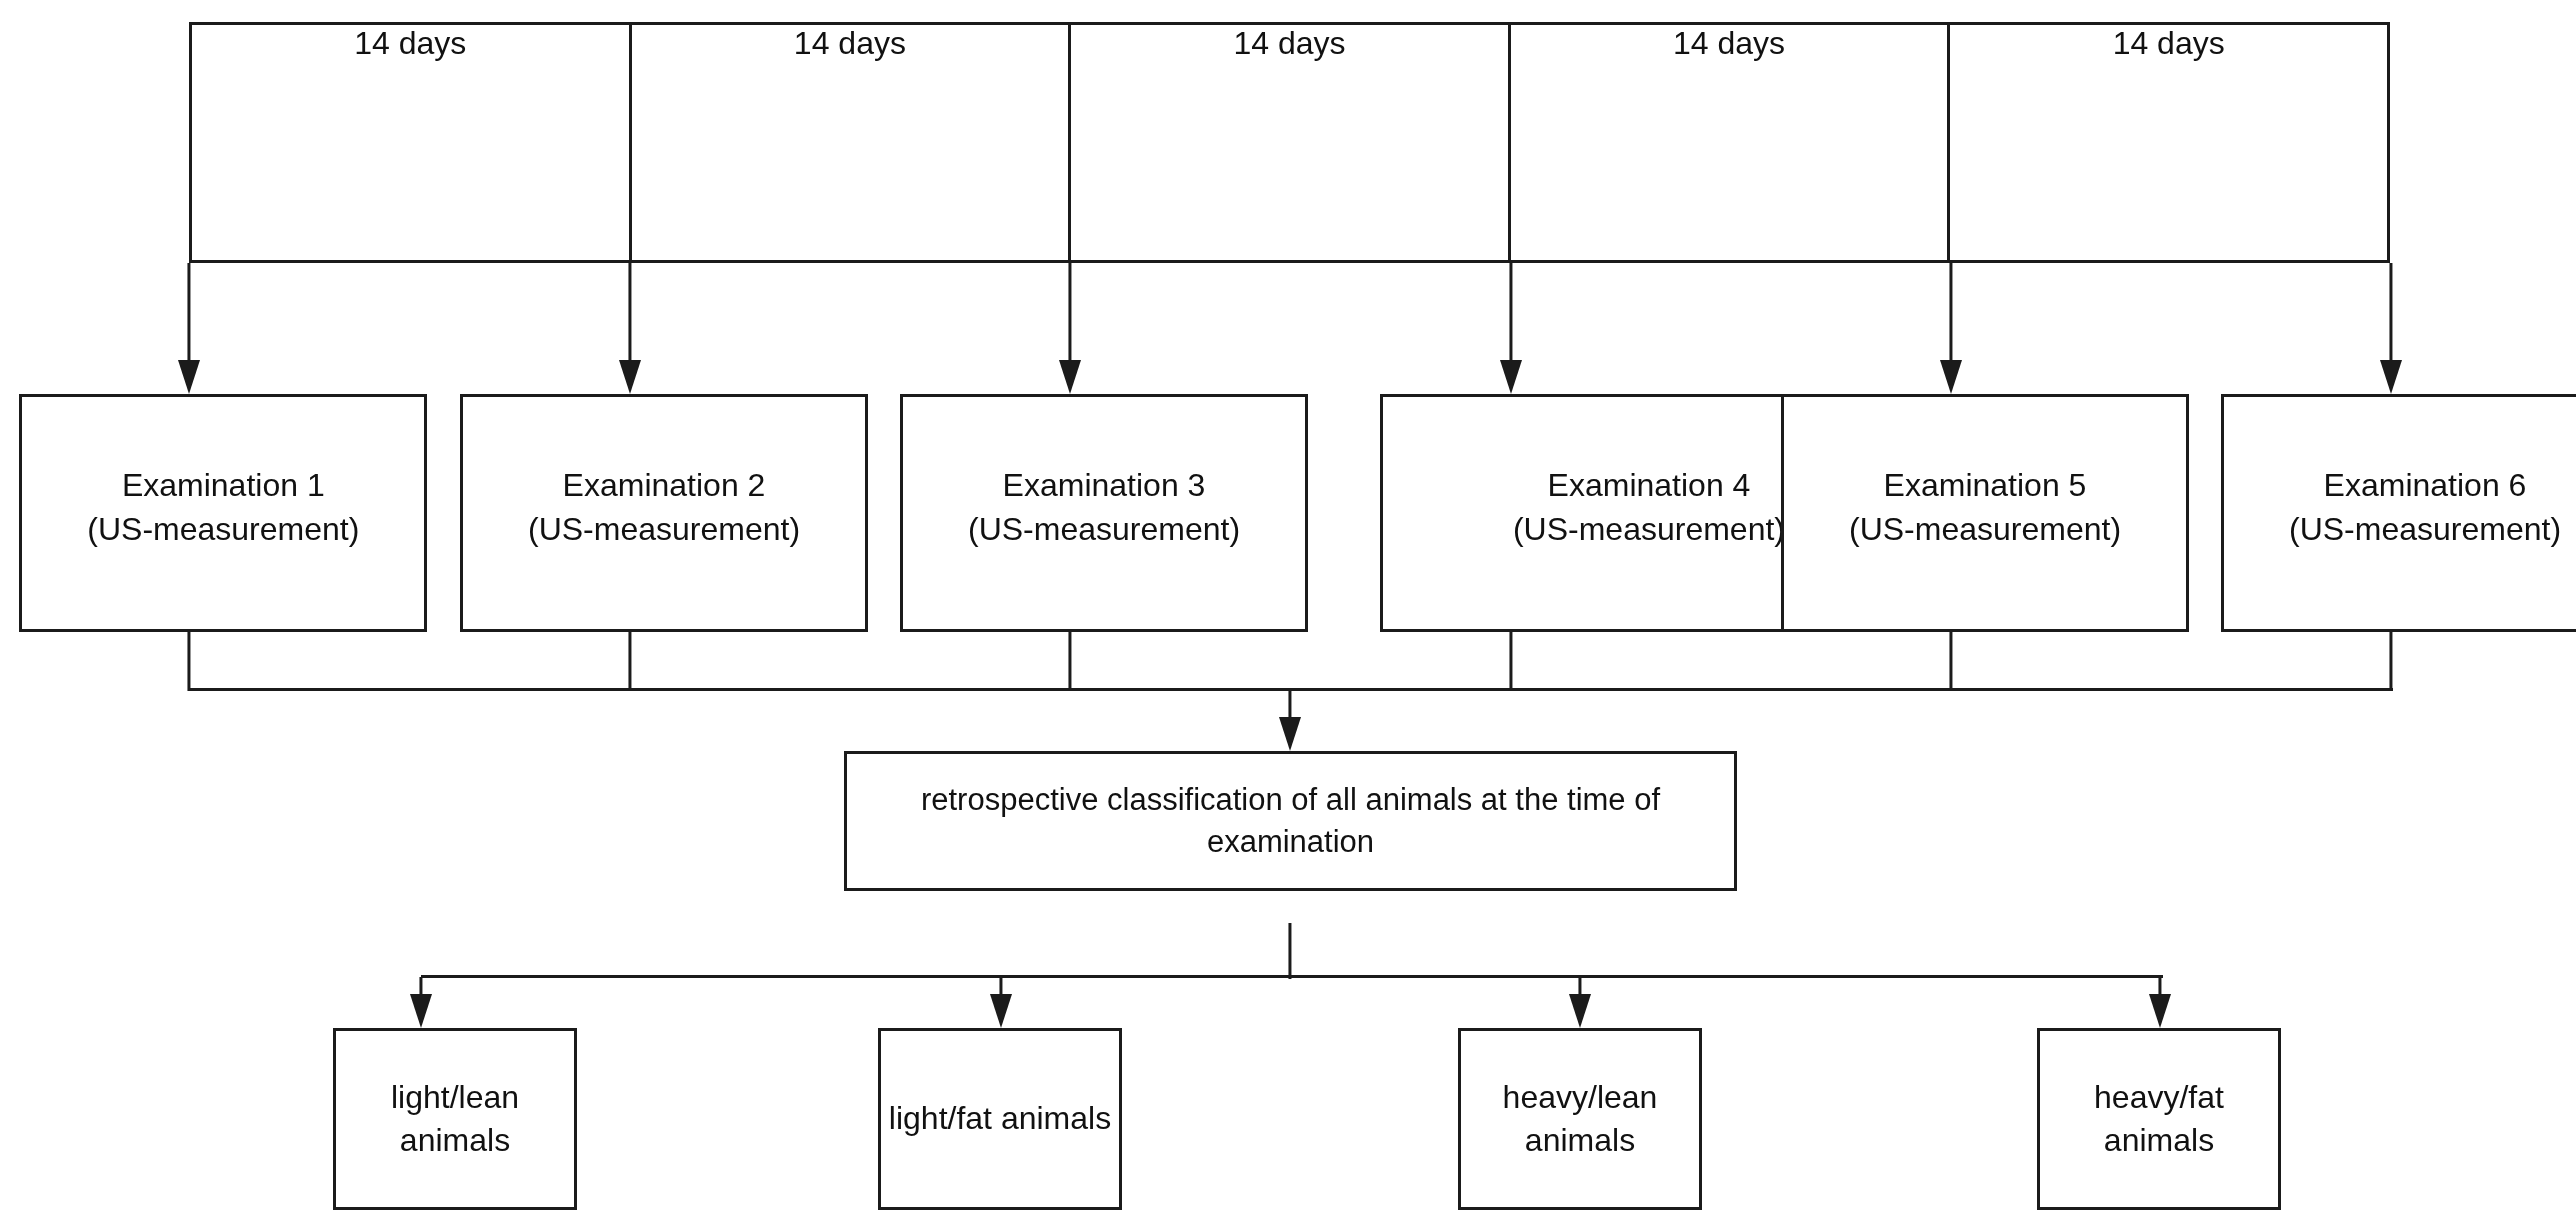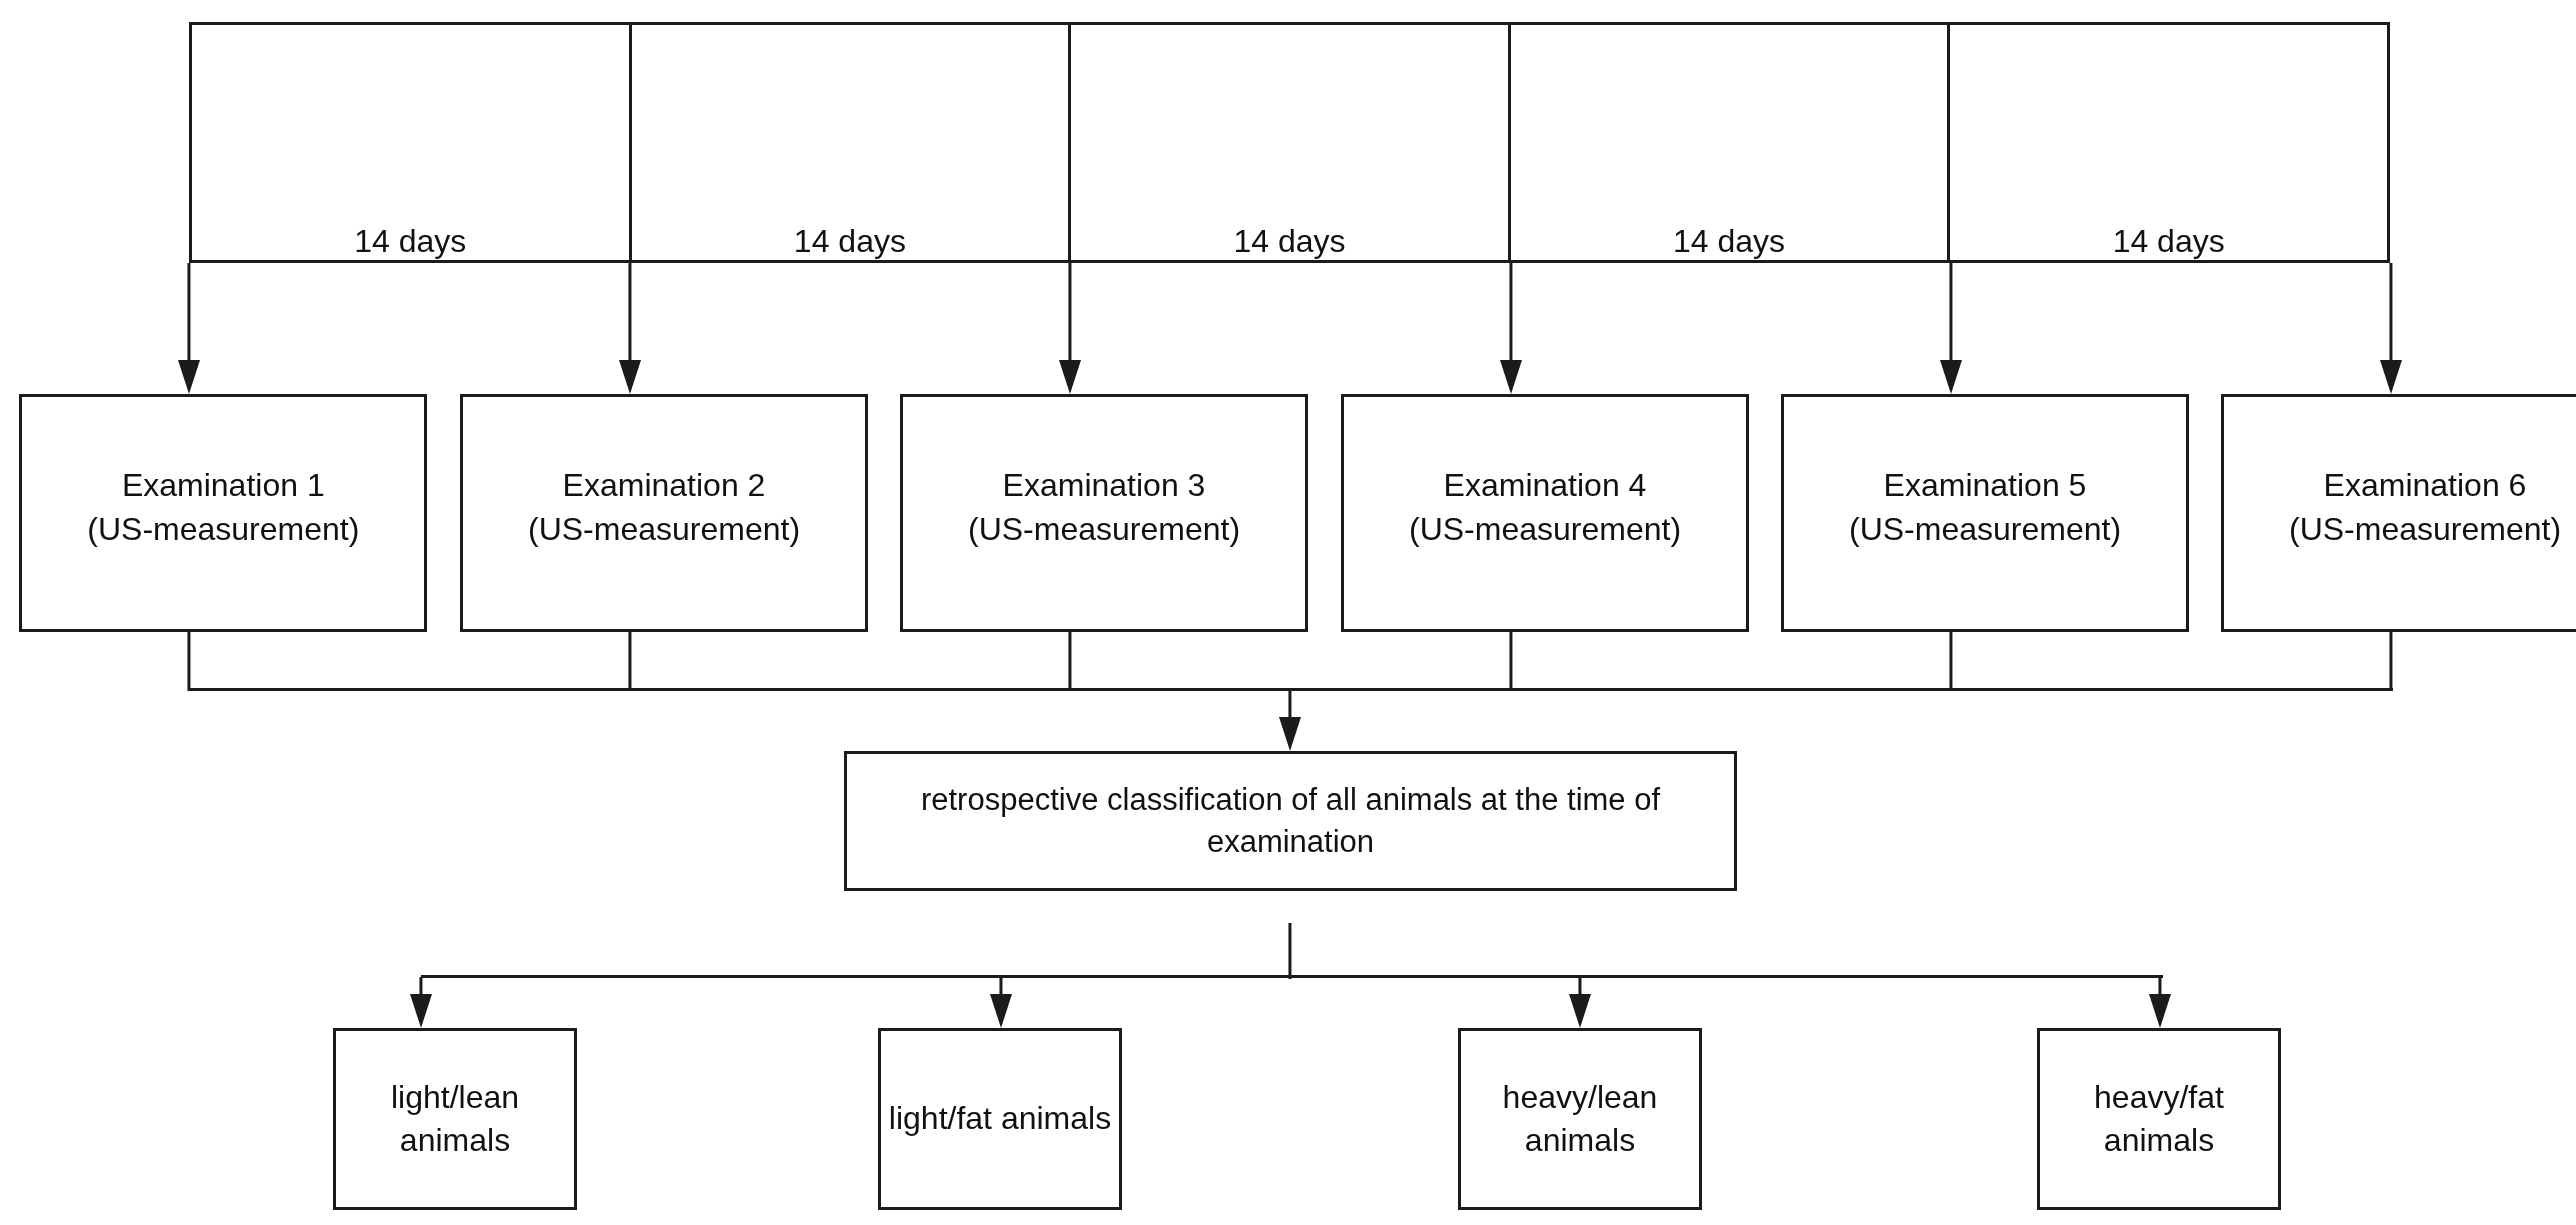--- a/index.html
+++ b/index.html
@@ -30,21 +30,21 @@
 
   
   .timeline{
     position:absolute;left:189px;top:21.6px;width:2201px;height:241px;
     border:3.1px solid var(--line);
     box-sizing:border-box;
     display:flex;
   }
   .timeline .cell{
     flex:1 1 0;
-    display:flex;align-items:flex-end;justify-content:center;
+    display:flex;align-items:flex-start;justify-content:center;
     border-right:3.1px solid var(--line);
     font-size:32px;
   }
   .timeline .cell:last-child{border-right:none;}
 
   
   .box{
     position:absolute;
     border:3.9px solid var(--line);
     box-sizing:border-box;
@@ -104,21 +104,21 @@
         <div>Examination 2</div>
          <div>(US-measurement)</div>
       </div>
   </div>
   <div class="box exam-box" style="left:900px;">
     <div>
         <div>Examination 3</div>
          <div>(US-measurement)</div>
       </div>
   </div>
-  <div class="box exam-box" style="left:1341px;">
+  <div class="box exam-box" style="left:1380px;justify-content:flex-end;">
     <div>
         <div>Examination 4</div>
          <div>(US-measurement)</div>
       </div>
   </div>
   <div class="box exam-box" style="left:1781px;">
     <div>
         <div>Examination 5</div>
          <div>(US-measurement)</div>
       </div>

